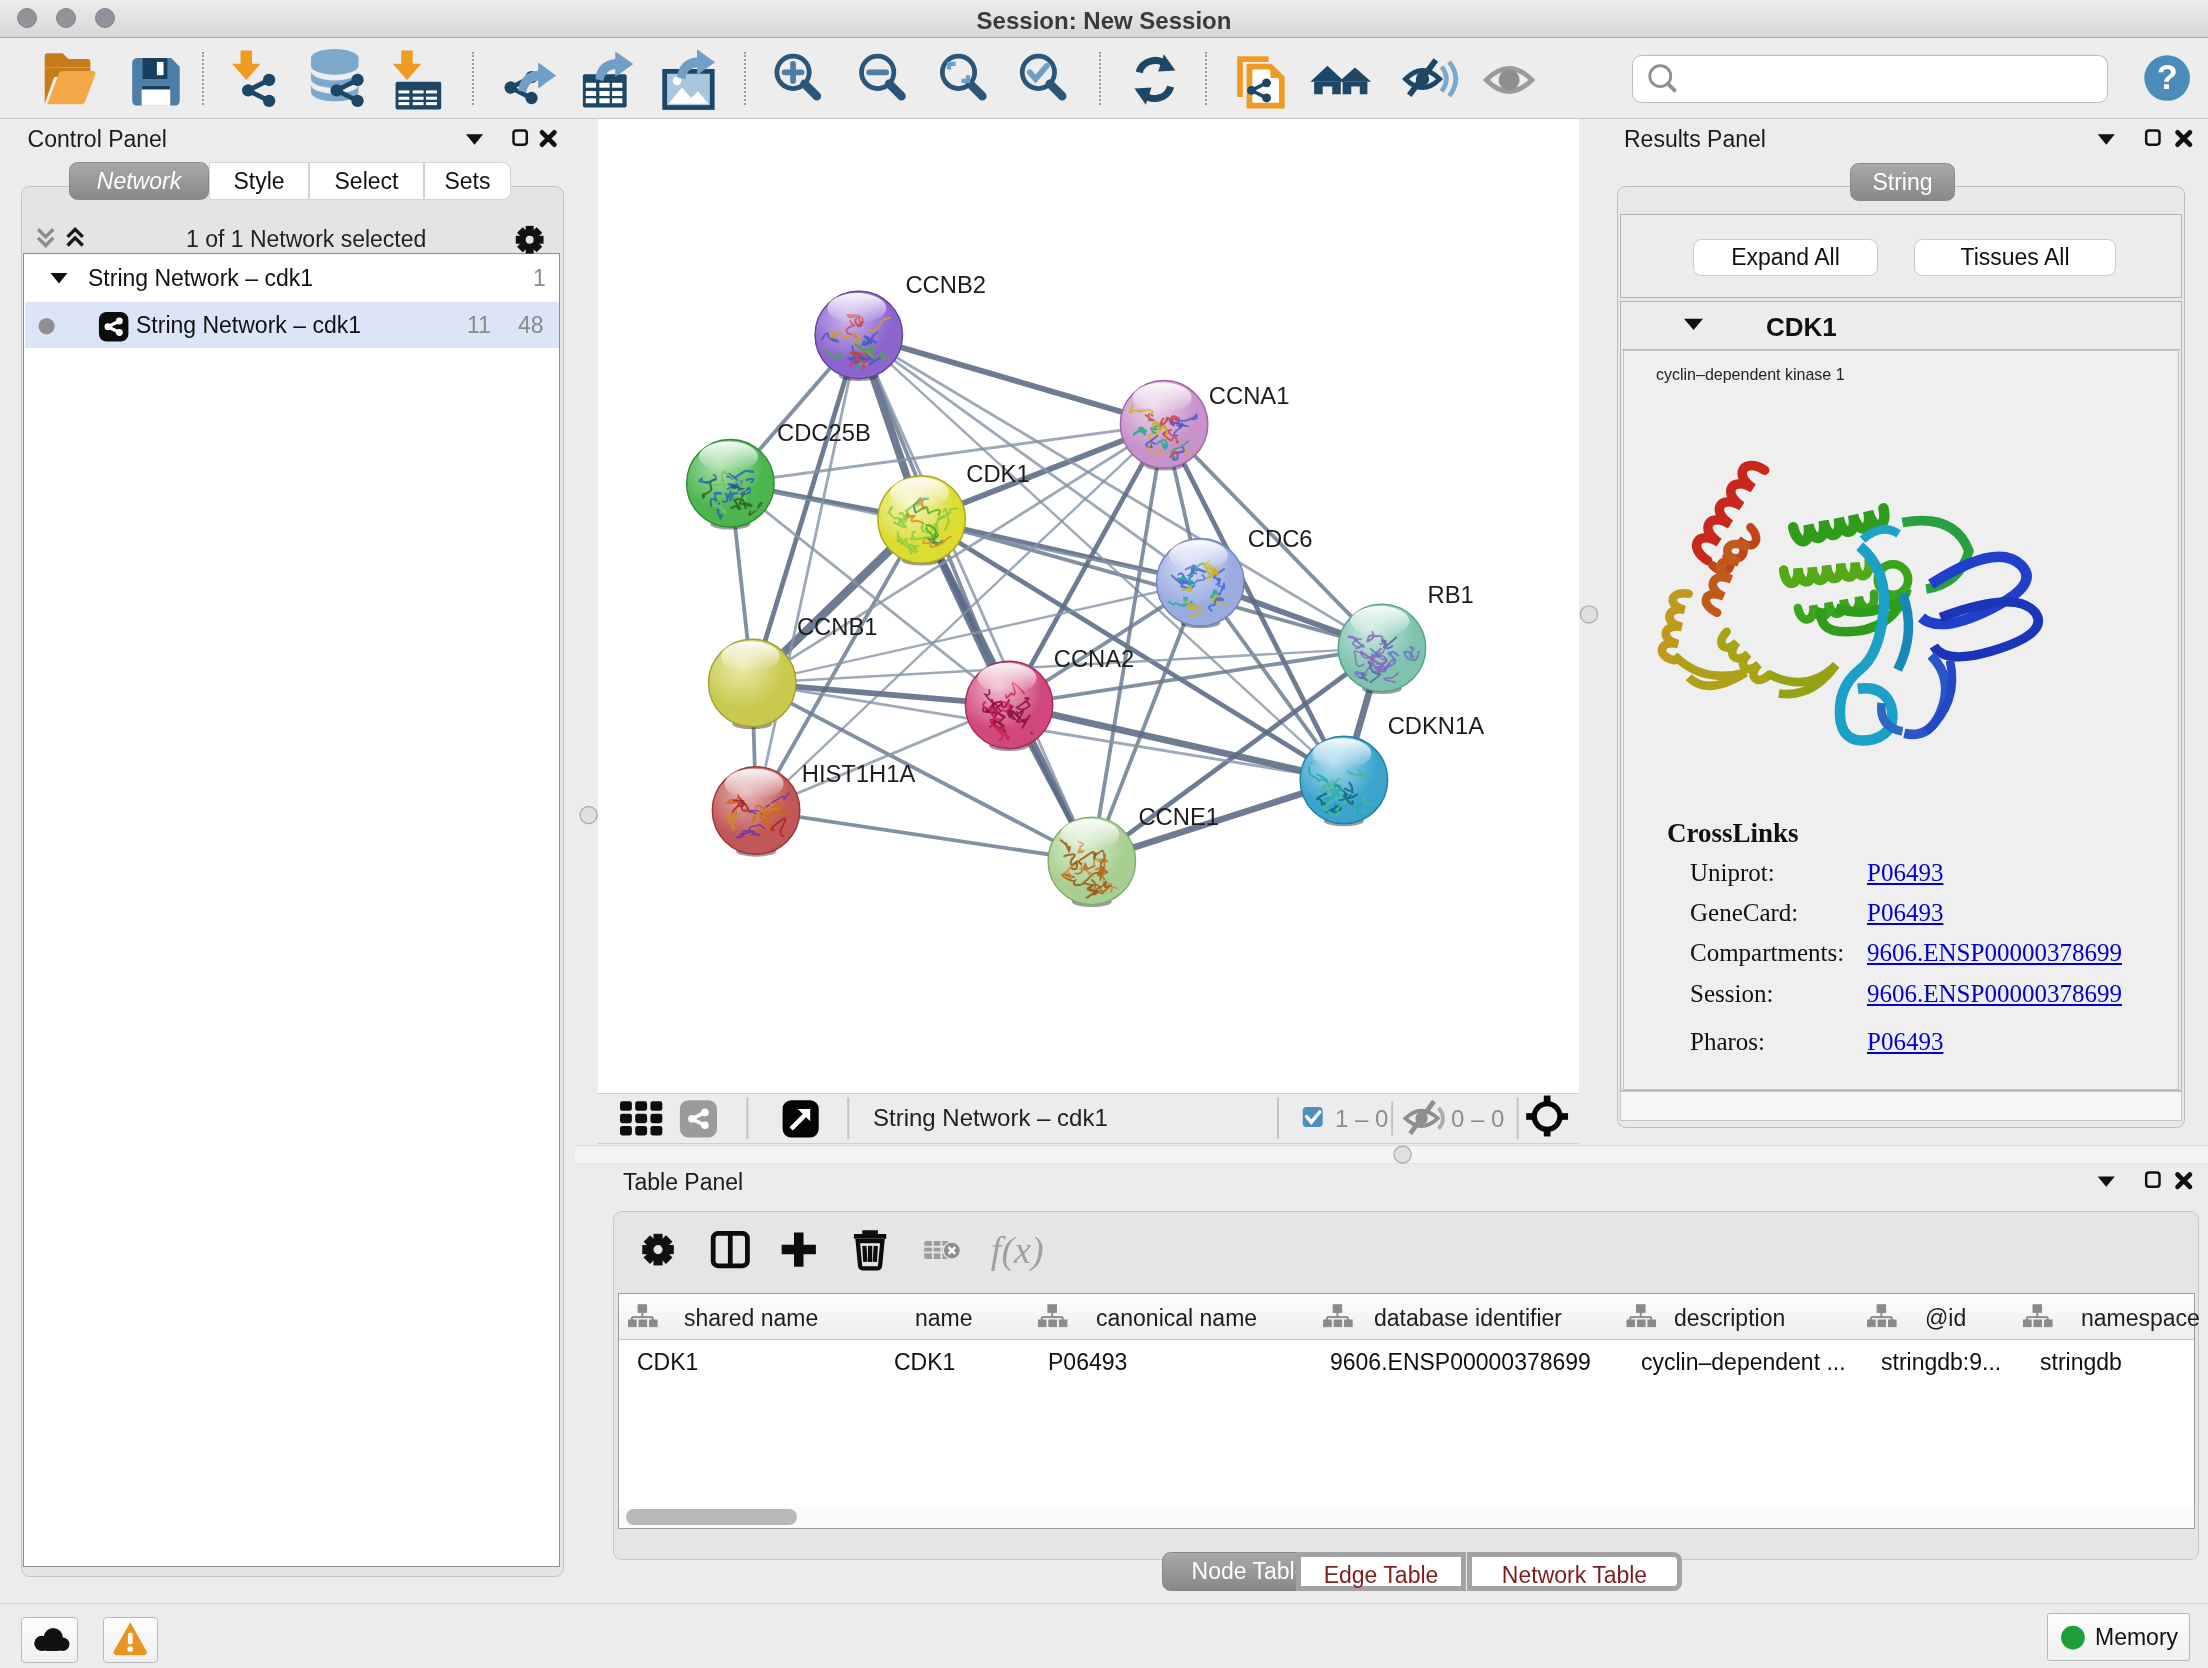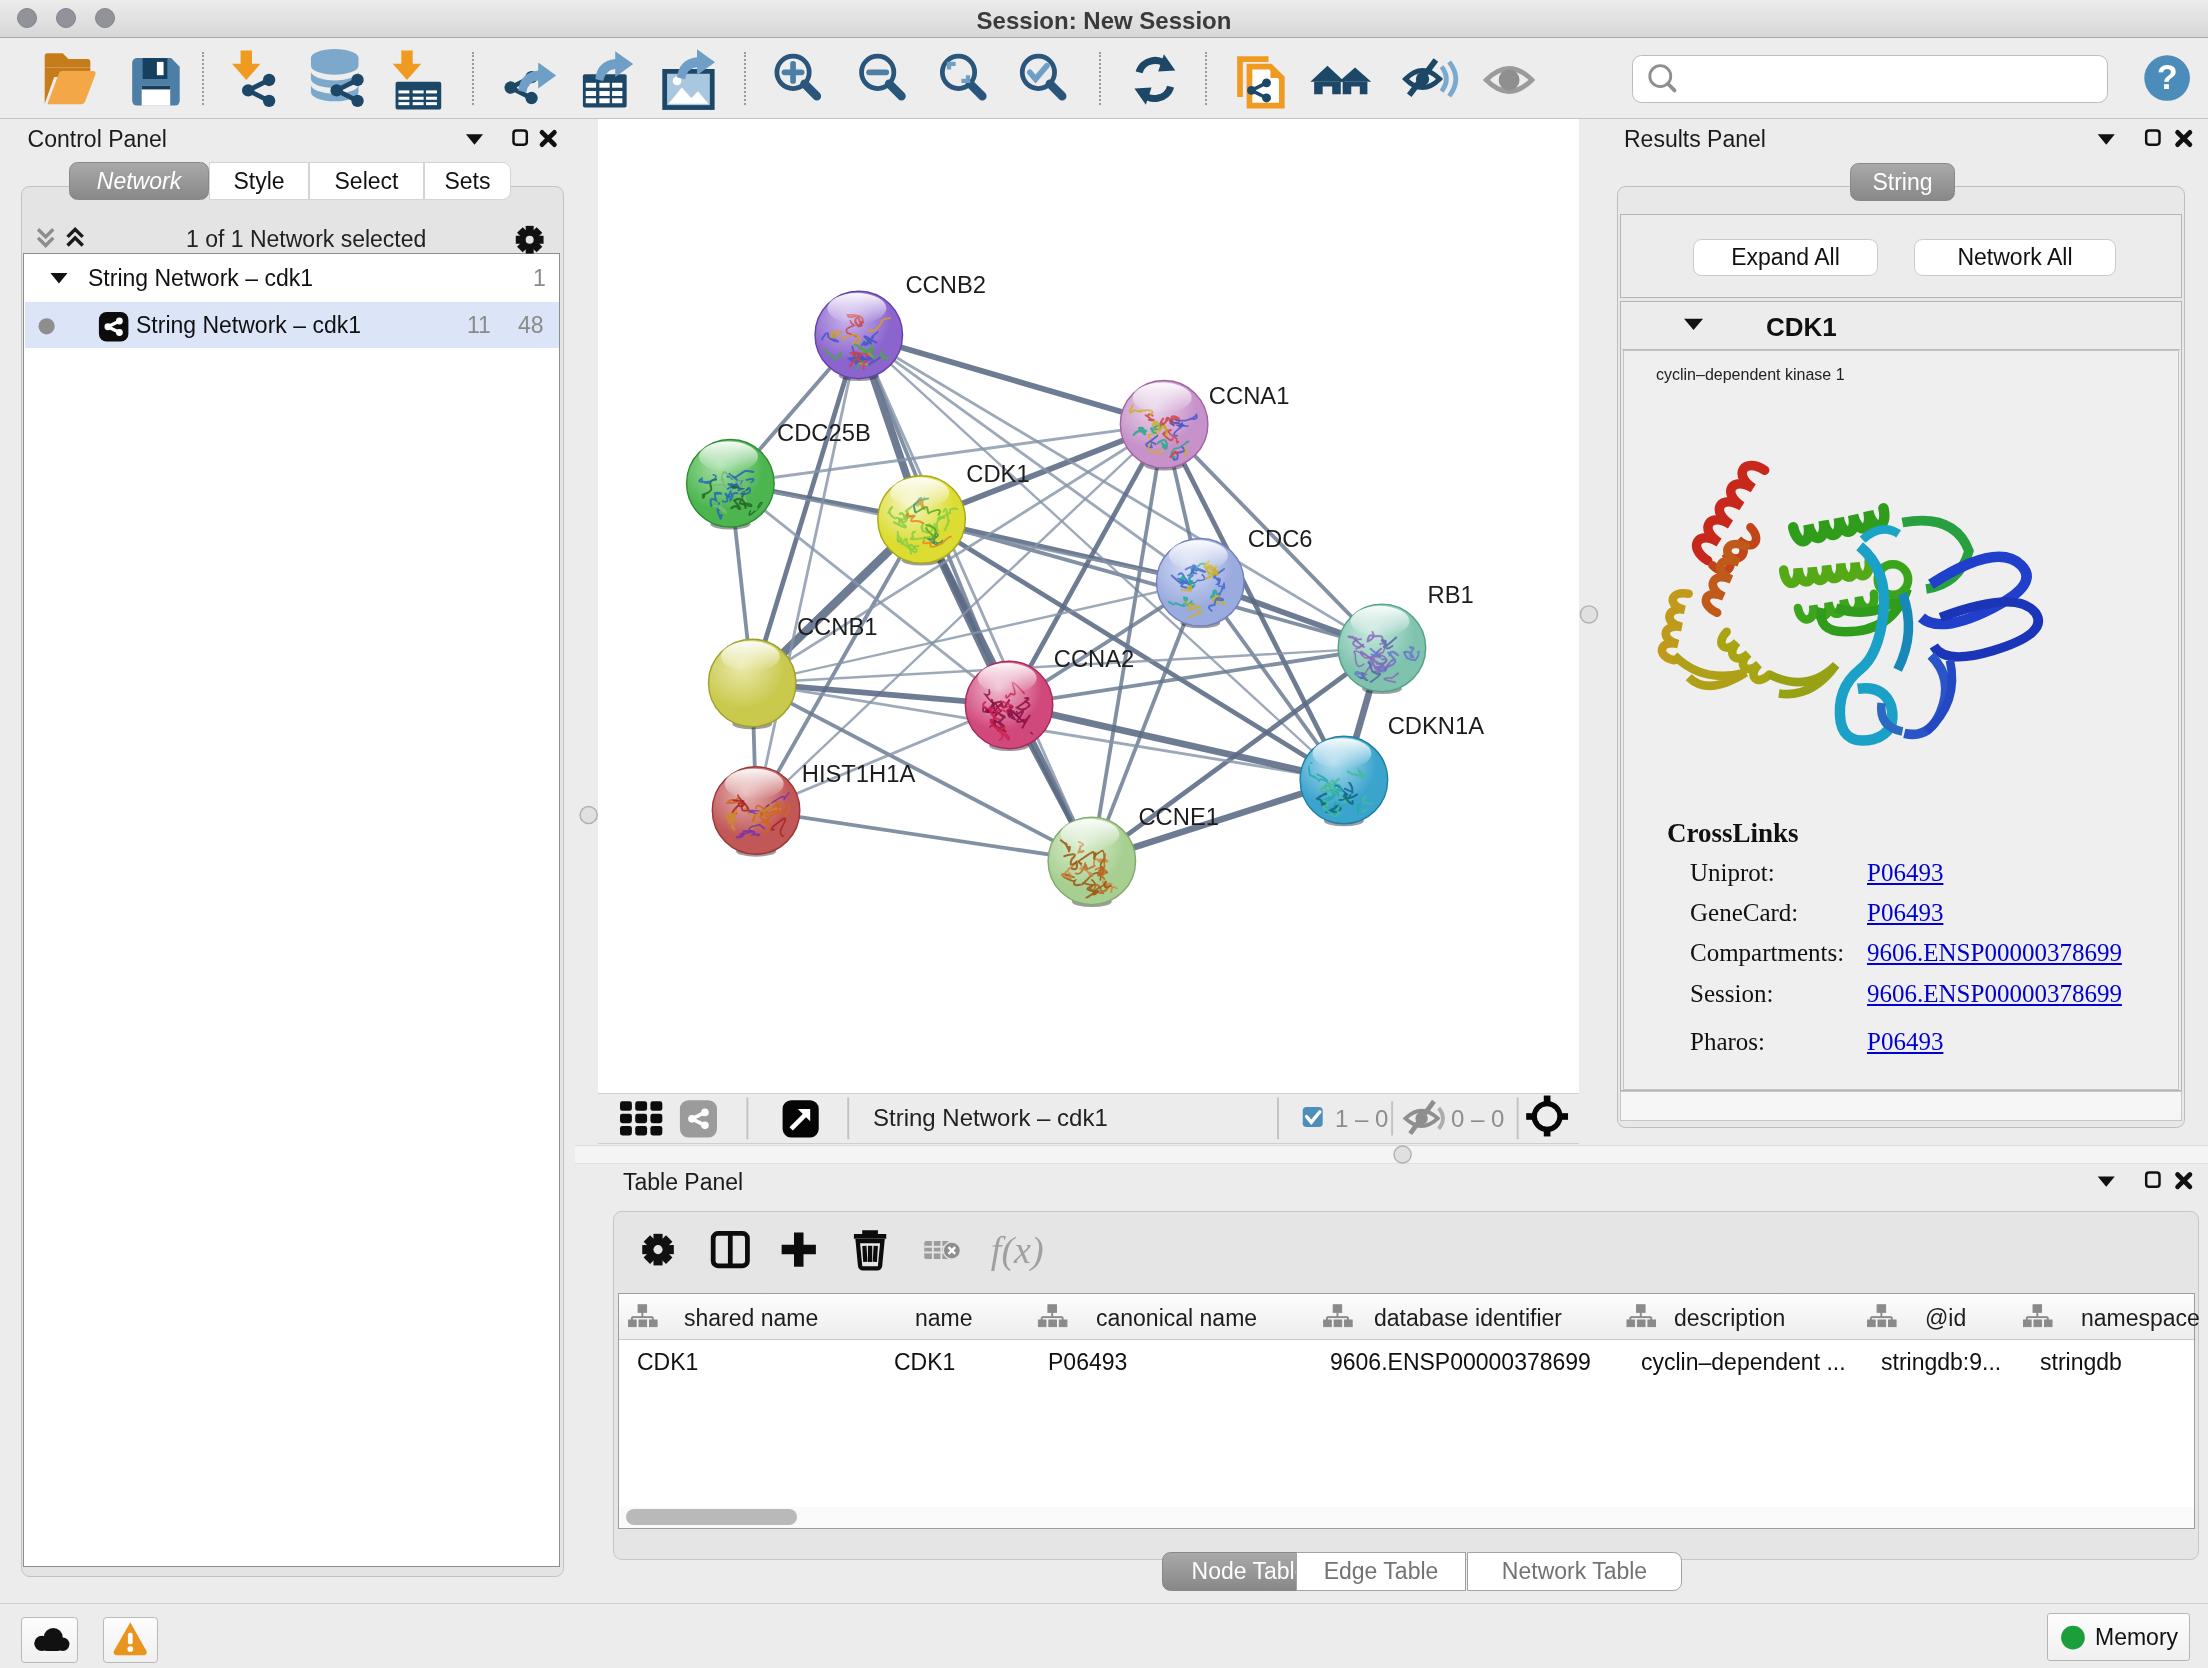--- a/index.html
+++ b/index.html
@@ -37,21 +37,21 @@
 .link { color:#0000d0; text-decoration:underline; }
 
 #tp-title { left:623px; top:1169px; font-size:23px; color:#1b1b1b; }
 #tp-cont { left:613px; top:1211px; width:1586px; height:349px; background:#e5e5e5; border:1px solid #c6c6c6; border-radius:8.6px; }
 #tp-white { left:618px; top:1293px; width:1577px; height:236px; background:#fff; border:1px solid #9d9d9d; }
 #tp-hdr { left:619px; top:1294px; width:1575px; height:46px; background:linear-gradient(#fdfdfd,#ededed); border-bottom:1px solid #c9c9c9; }
 .hdrcell { position:absolute; top:1305px; font-size:23px; color:#1d1d1d; }
 .rowcell { position:absolute; top:1349px; font-size:23px; color:#101010; }
 #tp-scrollstrip { left:619px; top:1507px; width:1575px; height:21px; background:#fafafa; }
 #tp-thumb { left:626px; top:1509px; width:171px; height:16px; background:#b9b9b9; border-radius:8.6px; }
-.btab { position:absolute; top:1552px; height:39px; font-size:23px; background:#fff; border:1px solid #a3a3a3; color:#737373; text-align:center; line-height:37px; }
+.btab { position:absolute; top:1552px; height:39px; font-size:23px; background:#fff; border:5px solid #a3a3a3; color:#7f1d1d; text-align:center; line-height:37px; }
 .btab.tabact { background:linear-gradient(#a9a9a9,#888888); color:#fff; border:1px solid #888; }
 
 #statusbar { left:0; top:1603px; width:2208px; height:66px; background:#ececec; border-top:1px solid #d2d2d2; }
 .sbtn { position:absolute; background:linear-gradient(#fdfdfd,#f0f0f0); border:1px solid #b9b9b9; }
 #memtext { font-size:23px; color:#111; }
 </style>
 </head>
 <body>
 
 <div id="titlebar" class="abs"></div>
@@ -657,21 +657,21 @@
 <div id="netbar" class="abs"></div>
 <div class="abs" style="left:873px; top:1104px; font-size:24px; color:#222;">String Network – cdk1</div>
 <div class="abs" style="left:1335px; top:1105px; font-size:24px; color:#8d8d8d;">1 – 0</div>
 <div class="abs" style="left:1451px; top:1105px; font-size:24px; color:#8d8d8d;">0 – 0</div>
 
 <div id="rp-title" class="abs">Results Panel</div>
 <div class="tab tabact" style="left:1850px; top:163px; width:105px; border-radius:8.6px;">String</div>
 <div id="rp-cont" class="abs"></div>
 <div id="rp-btnbox" class="abs"></div>
 <div class="btn" style="left:1693px; top:239px; width:185px; height:37px; line-height:35px;">Expand All</div>
-<div class="btn" style="left:1914px; top:239px; width:202px; height:37px; line-height:35px;">Network All</div>
+<div class="btn" style="left:1914px; top:239px; width:202px; height:37px; line-height:35px;">Tissues All</div>
 <div id="rp-main" class="abs"></div>
 <div id="rp-cdk1hdr" class="abs"></div>
 <div class="abs" style="left:1766px; top:312px; font-size:26px; font-weight:bold; color:#111;">CDK1</div>
 <div id="rp-body" class="abs"></div>
 <div class="abs" style="left:1656px; top:366px; font-size:16px; color:#222;">cyclin–dependent kinase 1</div>
 <svg class="abs" style="left:1617px;top:418px;" width="568" height="399" viewBox="0 0 597 420">
 <path d="M155 55 C133 41 121 60 143 74 C121 60 109 79 131 93 C109 79 97 98 119 112 C97 98 85 117 107 131 C85 117 73 136 95 150" fill="none" stroke="#c8281c" stroke-width="10" stroke-linecap="round"></path>
 <path d="M100 155 C114 169 127 156 113 142 C127 156 141 142 127 128 C141 142 154 129 140 115" fill="none" stroke="#c2451a" stroke-width="9" stroke-linecap="round"></path>
 <path d="M135 135 C115 126 107 144 128 152 C107 144 100 161 120 170 C100 161 92 179 112 188 C92 179 85 196 105 205" fill="none" stroke="#c05a1a" stroke-width="9" stroke-linecap="round"></path>
 <path d="M75 185 C55 181 52 198 71 202 C52 198 48 216 68 220 C48 216 44 233 64 238 C44 233 40 251 60 255" fill="none" stroke="#c09a1a" stroke-width="9" stroke-linecap="round"></path>

